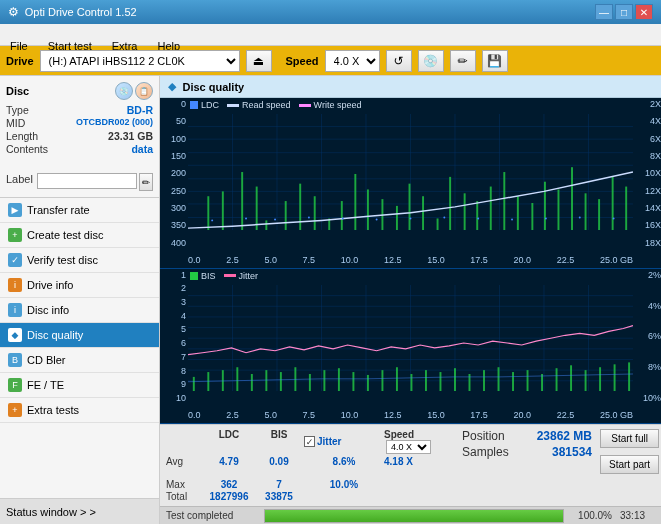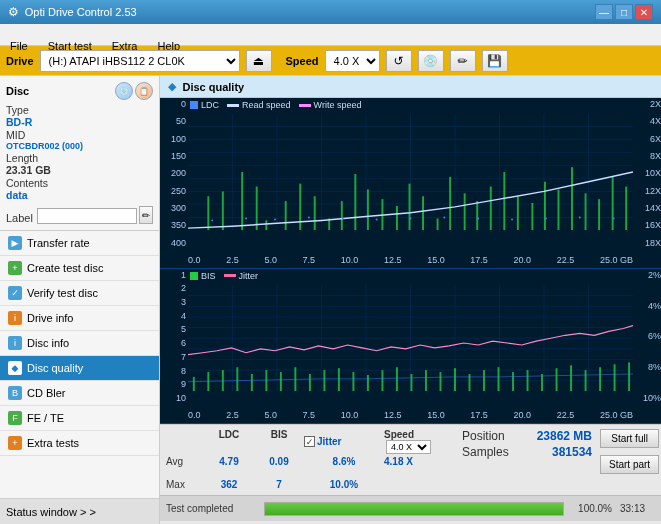--- a/index.html
+++ b/index.html
@@ -110,26 +110,25 @@
       border: 1px solid #88aac0;
       border-radius: 50%;
       display: flex; align-items: center; justify-content: center;
       font-size: 8px;
     }
     .disc-info-row {
       display: flex;
       justify-content: space-between;
       margin: 1px 0;
       font-size: 10.5px;
-      flex-direction: column;
     }
     .disc-info-key { color: #333; }
     .disc-info-val { color: #0066cc; font-weight: bold; }
     .disc-info-val.normal { color: #333; font-weight: bold; }
-    .label-row { display: flex; align-items: flex-end; margin-top: 5px; }
+    .label-row { display: flex; align-items: flex-start; margin-top: 18px; }
     .label-input {
       border: 1px solid #aaa;
       background: white;
       width: 100px;
       height: 16px;
       font-size: 10px;
       padding: 0 2px;
     }
     .label-btn {
       width: 18px; height: 18px;
@@ -368,21 +367,21 @@
       align-items: center;
       justify-content: center;
       font-size: 9px;
     }
   </style>
 </head>
 <body>
 
 <div class="title-bar">
   <span style="font-size:12px;">⚙</span>
-  <span style="flex:1;margin-left:6px;">Opti Drive Control 2.53</span>
+  <span style="flex:1;margin-left:6px;">Opti Drive Control 1.52</span>
   <div class="title-bar-controls">
     <button class="title-bar-btn">—</button>
     <button class="title-bar-btn">□</button>
     <button class="title-bar-btn close">✕</button>
   </div>
 </div>
 
 <div class="menu-bar">
   <span class="menu-item">File</span>
   <span class="menu-item">Start test</span>
@@ -762,20 +761,25 @@
             <span style="color:#0055bb;font-weight:bold;">4.18 X</span>
           </div>
 
           <div style="display:grid;grid-template-columns:38px 50px 50px 80px 70px;font-size:10px;margin-bottom:1px;">
             <span style="color:#333;">Max</span>
             <span style="color:#0055bb;font-weight:bold;text-align:center;">362</span>
             <span style="color:#0055bb;font-weight:bold;text-align:center;">7</span>
             <span style="color:#0055bb;font-weight:bold;text-align:center;">10.0%</span>
           </div>
 
+          <div style="display:grid;grid-template-columns:38px 50px 50px 80px 70px;font-size:10px;">
+            <span style="color:#333;">Total</span>
+            <span style="color:#0055bb;font-weight:bold;text-align:center;">1827996</span>
+            <span style="color:#0055bb;font-weight:bold;text-align:center;">33875</span>
+          </div>
         </div>
 
         <div style="display:flex;flex-direction:column;gap:2px;font-size:12px;min-width:130px;">
           <div style="display:flex;justify-content:space-between;">
             <span style="color:#333;">Position</span>
             <span style="color:#0055bb;font-weight:bold;">23862 MB</span>
           </div>
           <div style="display:flex;justify-content:space-between;">
             <span style="color:#333;">Samples</span>
             <span style="color:#0055bb;font-weight:bold;">381534</span>

